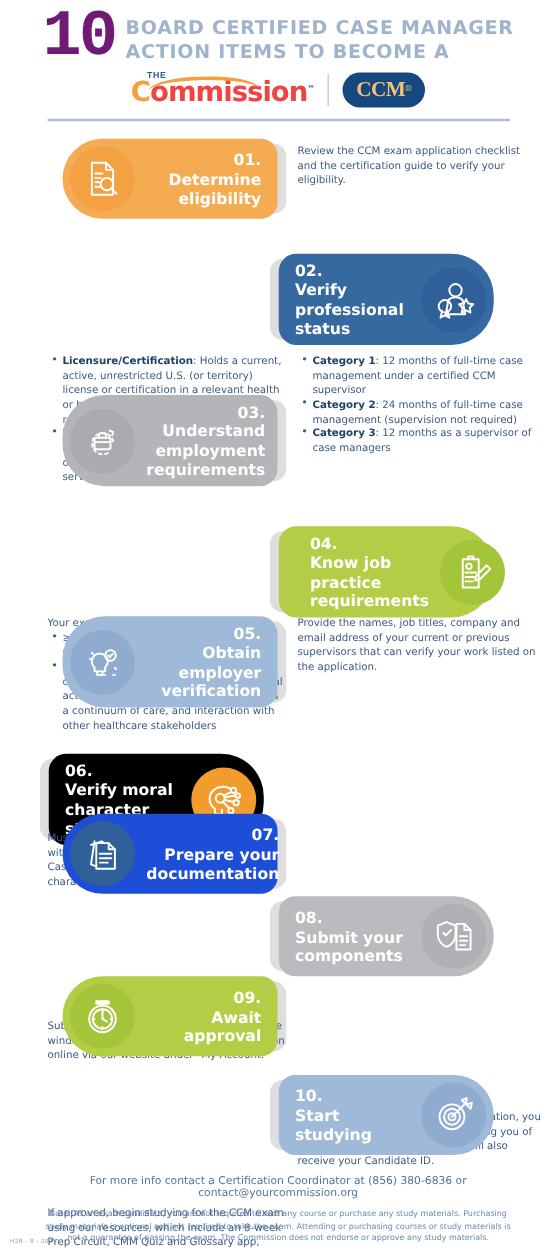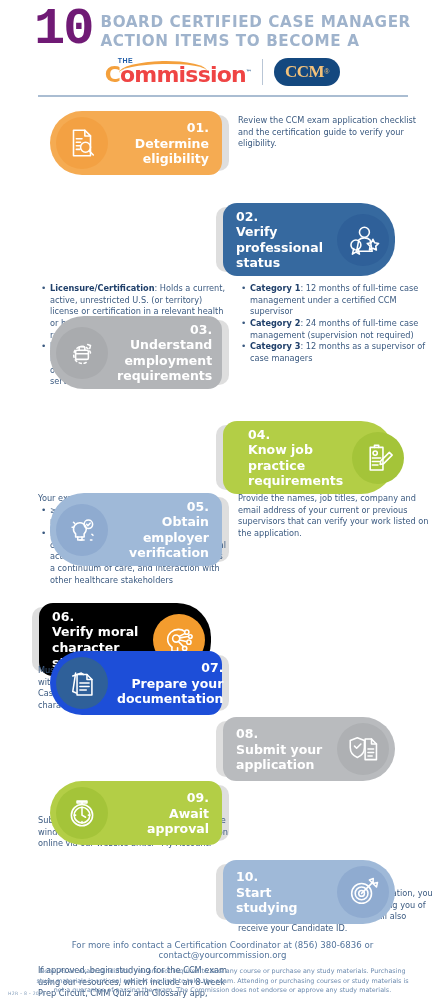--- a/index.html
+++ b/index.html
@@ -380,21 +380,21 @@
       <div class="shadow-tab" style="background: rgba(0, 0, 0, 0.13);"></div>
       <div class="icon-circle" style="background: rgb(174, 176, 179);">
         <svg width="34" height="34" viewBox="0 0 48 48" fill="none" stroke="#fff" stroke-width="2.2" stroke-linecap="round" stroke-linejoin="round">
           <path d="M27 10h9l7 7v22H27z"></path>
           <path d="M36 10v7h7"></path>
           <path d="M31 24h8M31 29h8M31 34h6"></path>
           <path d="M16 8l10 4v10c0 7-5 12-10 14-5-2-10-7-10-14V12z"></path>
           <path d="M12 20l3 3 6-6"></path>
         </svg>
       </div>
-      <div class="card-label"><span>08.</span><br><span>Submit your</span><br><span>application</span></div>
+      <div class="card-label"><span>08.</span><br><span>Submit your</span><br><span>components</span></div>
     </div>
     <div class="body-text left-side" style="top: 712px;">
       <p>Submit your CCM exam application within the window timeframe. Complete your application online via our website under "My Account."</p>
     </div>
     <div class="card left" style="position: absolute; top: 678px; background: rgb(179, 206, 70);">
       <div class="shadow-tab" style="background: rgba(0, 0, 0, 0.13);"></div>
       <div class="icon-circle" style="background: rgb(164, 196, 57);">
         <svg width="34" height="34" viewBox="0 0 48 48" fill="none" stroke="#fff" stroke-width="2.2" stroke-linecap="round" stroke-linejoin="round">
           <circle cx="24" cy="27" r="15"></circle>
           <circle cx="24" cy="27" r="11"></circle>

